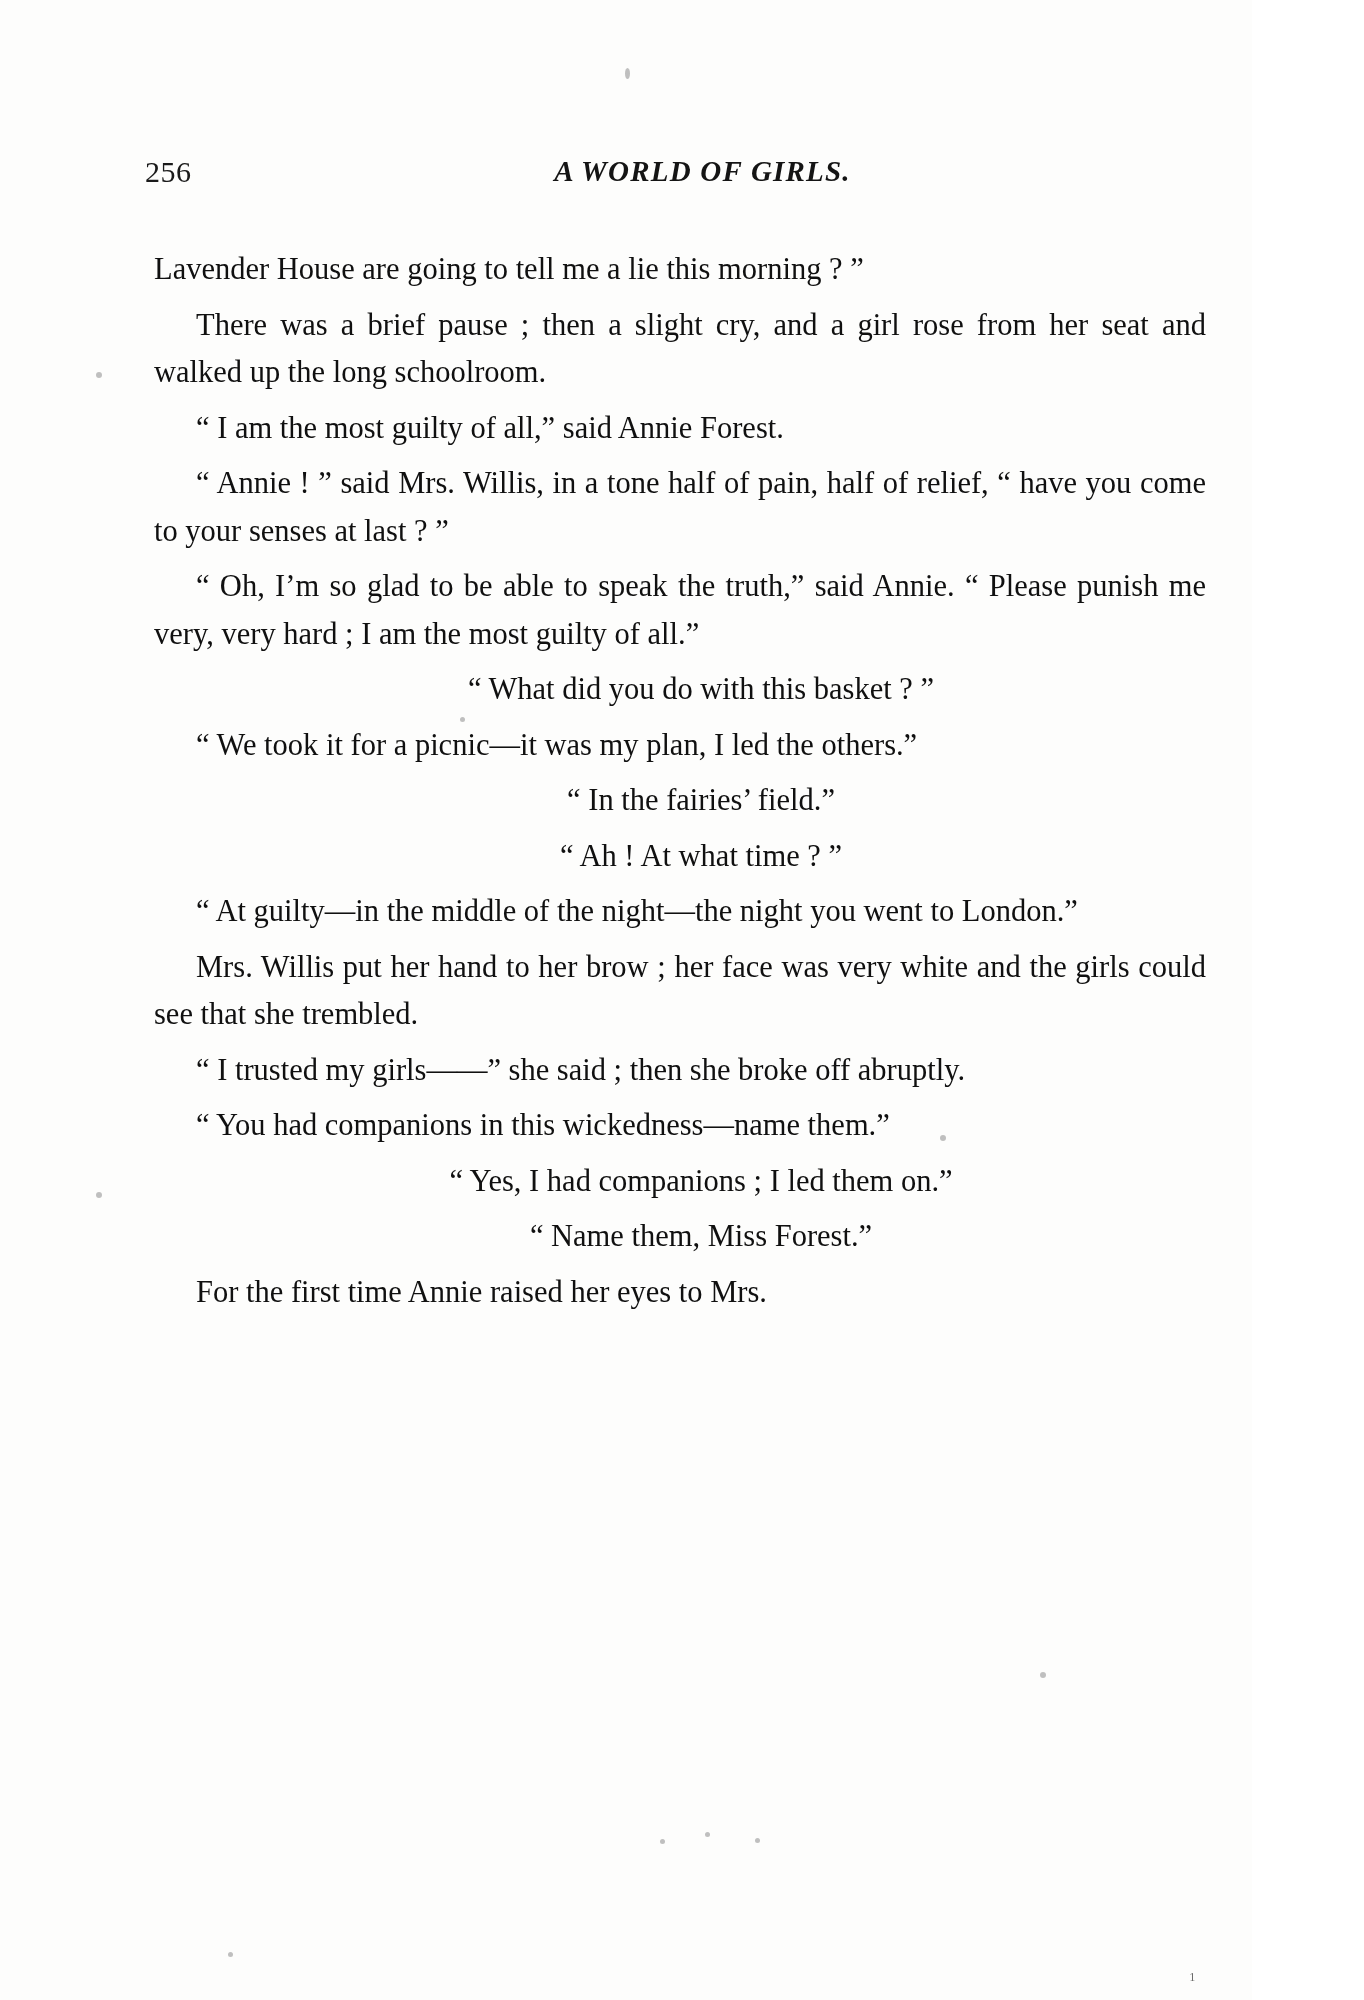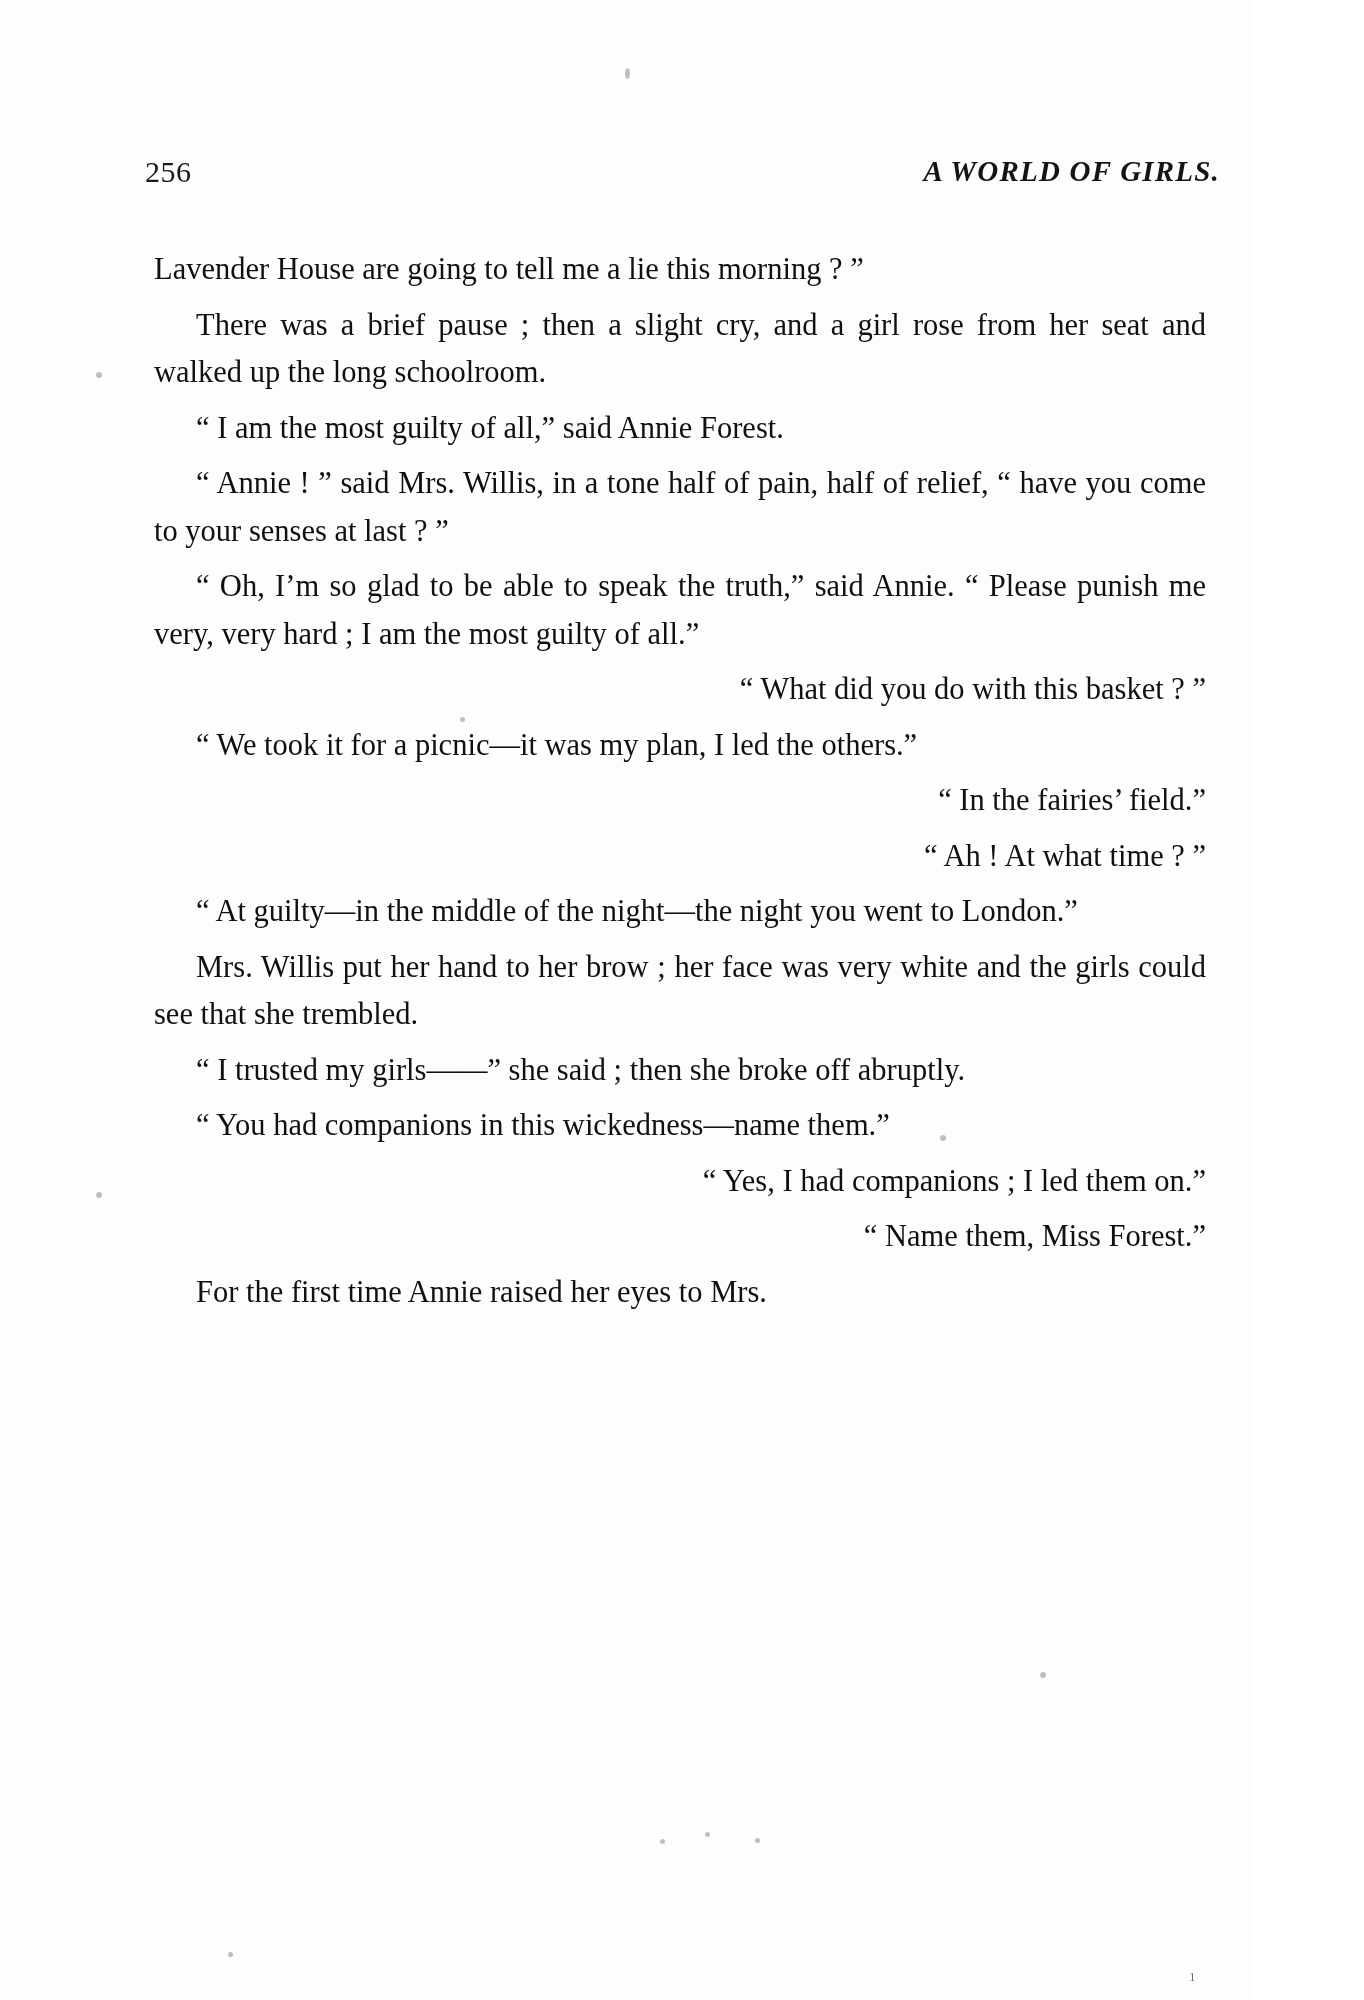--- a/index.html
+++ b/index.html
@@ -35,21 +35,21 @@
     top: 0;
     font-size: 30px;
     letter-spacing: 0.5px;
     color: #1a1a1a;
   }
   .running-head {
     position: absolute;
     left: 0;
     right: 0;
     top: 0;
-    text-align: right;
+    text-align: center;
     font-size: 29px;
     font-style: italic;
     font-weight: bold;
     letter-spacing: 1.2px;
     color: #141414;
     padding-left: 40px;
   }
   .body-text {
     position: absolute;
     top: 238px;
@@ -65,21 +65,21 @@
     text-indent: 0;
   }
   .body-text p.ind {
     text-indent: 42px;
   }
   .body-text p:last-child {
     text-align: left;
   }
   
   .nojust {
-    text-align: right;
+    text-align: center;
   }
   .speck {
     position: absolute;
     background: #8d8d8d;
     border-radius: 50%;
     opacity: 0.55;
   }
   .mark-bottom {
     position: absolute;
     font-family: "Liberation Serif", serif;

